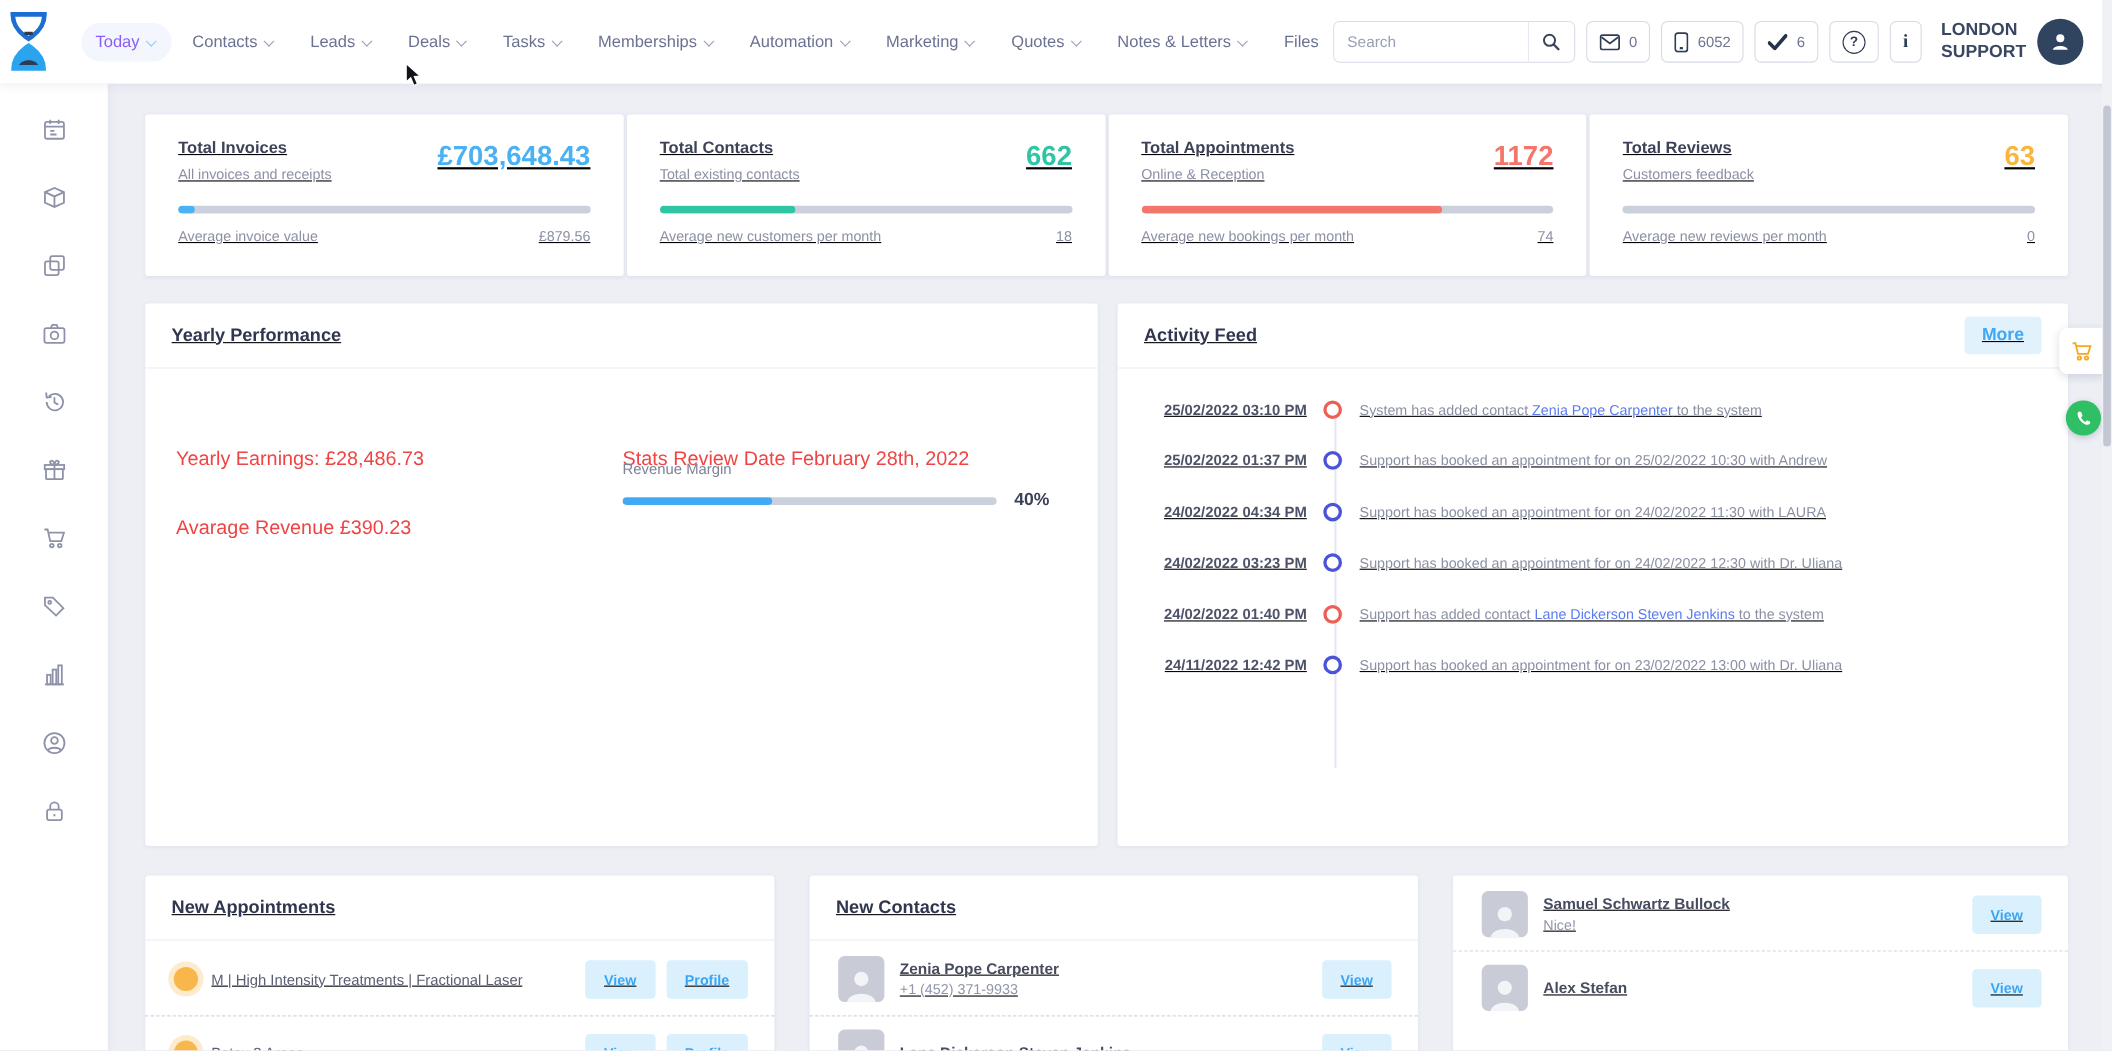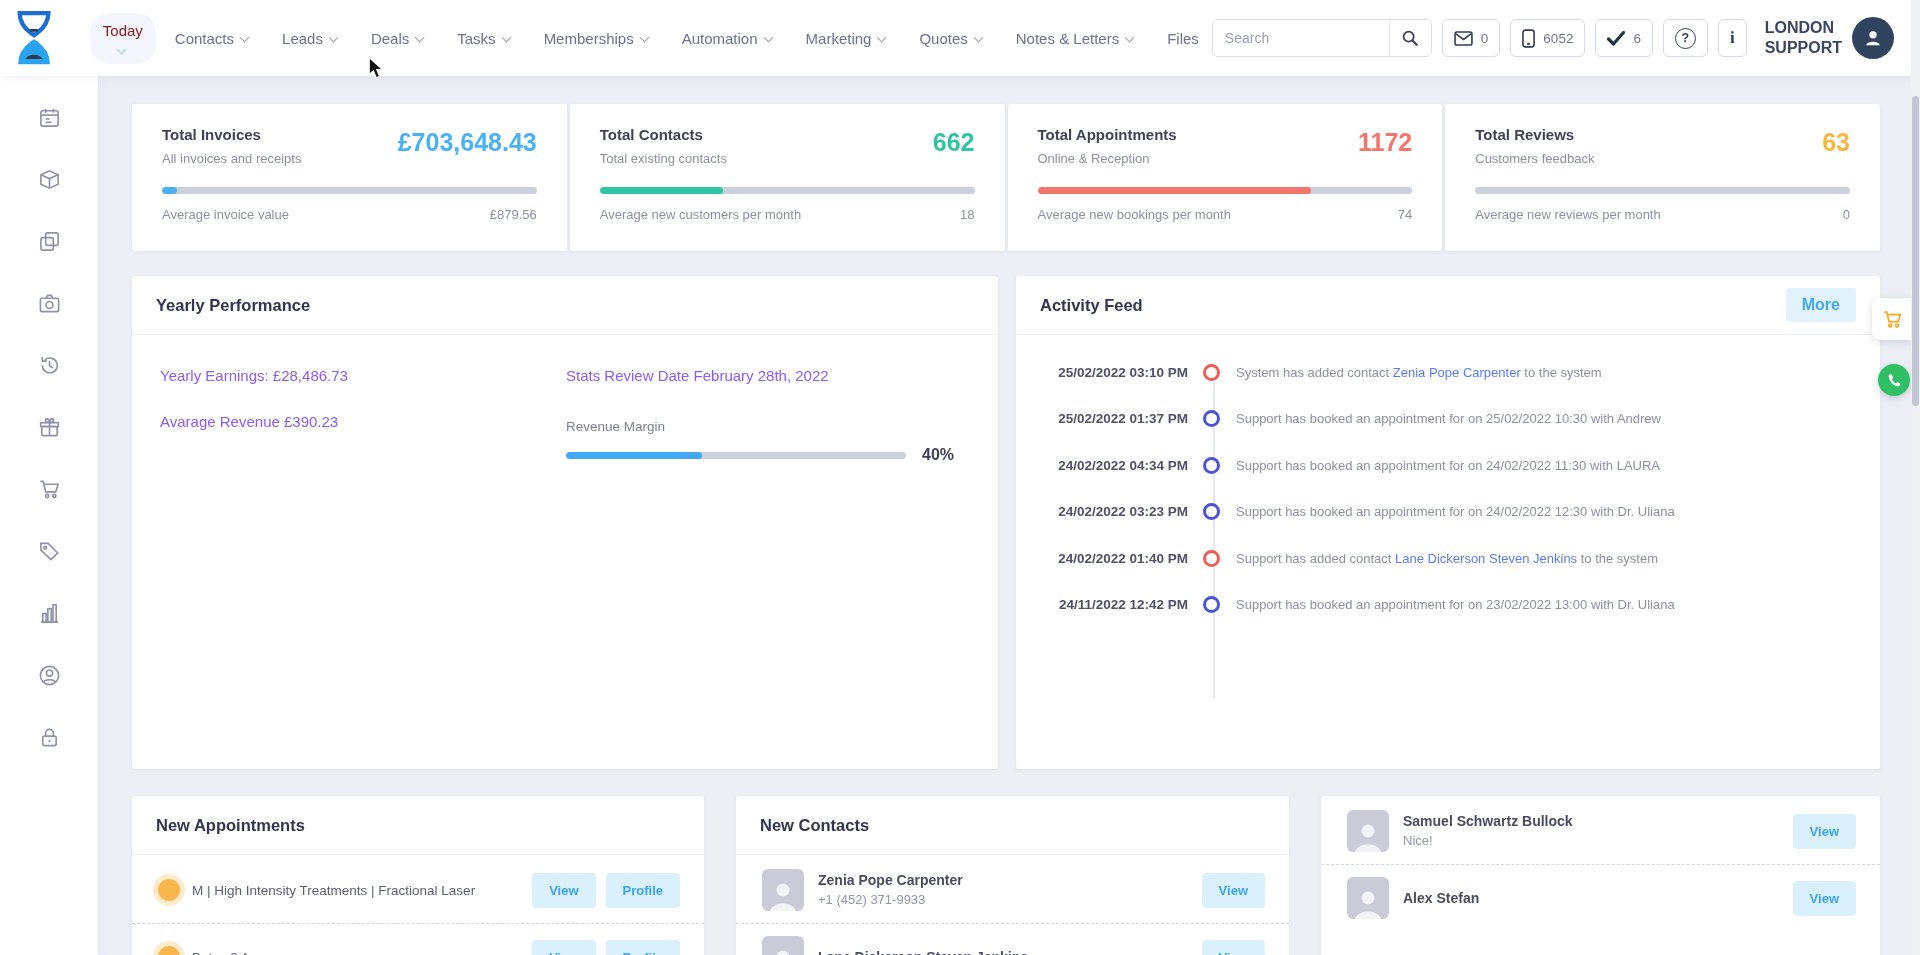--- a/index.html
+++ b/index.html
@@ -5,21 +5,21 @@
   html,body{margin:0;padding:0;background:#e9ebf2;font-family:"Liberation Sans",sans-serif;}
   .screen{position:relative;width:1920px;height:955px;background:#edeff5;overflow:hidden;}
 
   
   .navbar{position:absolute;left:0;top:0;width:1920px;height:76px;background:#ffffff;
           box-shadow:0 2px 8px rgba(64,72,110,.08);display:flex;align-items:center;z-index:30;}
   .logo-wrap{width:98px;display:flex;justify-content:center;align-items:center;}
   .menu{display:flex;align-items:center;gap:6px;margin-left:22px;}
   .menu-item{display:flex;align-items:center;gap:7px;padding:9px 13px;font-size:15px;color:#6b7190;
              cursor:pointer;white-space:nowrap;}
-  .menu-item.active{background:#f3f6fc;border-radius:20px;color:#7f1d1d;flex-direction:column;}
+  .menu-item.active{background:#f3f6fc;border-radius:20px;color:#8b5cf6;}
   .chev{width:9px;height:9px;display:inline-block;position:relative;top:-2px;}
   .chev::before{content:"";position:absolute;left:0;top:2px;width:6px;height:6px;
                 border-right:1.6px solid #9aa0b5;border-bottom:1.6px solid #9aa0b5;transform:rotate(45deg);}
   .menu-item.active .chev::before{border-color:#8fc9f5;}
   .nav-right{margin-left:auto;display:flex;align-items:center;gap:10px;padding-right:26px;}
   .search-group{display:flex;align-items:stretch;height:36px;border:1px solid #d9dde8;border-radius:6px;overflow:hidden;background:#fff;}
   .search-input{border:none;outline:none;width:152px;padding:0 12px;font-size:14px;color:#3c4156;font-family:"Liberation Sans",sans-serif;}
   .search-input::placeholder{color:#9aa0b4;}
   .search-btn{width:42px;display:flex;align-items:center;justify-content:center;background:#fff;border:none;border-left:1px solid #e6e9f1;cursor:pointer;}
   .icon-box{display:flex;align-items:center;gap:8px;height:36px;padding:0 11px;border:1px solid #d6dae6;
@@ -30,21 +30,21 @@
 
   
   .sidebar{position:absolute;left:0;top:76px;width:98px;bottom:0;background:#ffffff;
            box-shadow:2px 0 8px rgba(64,72,110,.05);display:flex;flex-direction:column;align-items:center;z-index:20;}
   .side-ic{width:48px;height:48px;margin-top:14px;display:flex;align-items:center;justify-content:center;
            color:#8d92a9;cursor:pointer;border-radius:8px;}
   .side-ic:first-child{margin-top:17px;}
   .side-ic svg{stroke:#8d92a9;}
 
   
-  .main{position:absolute;left:98px;top:76px;right:0;bottom:0;padding:28px 40px 0 34px;box-sizing:border-box;}
+  .main{position:absolute;left:98px;top:76px;right:0;bottom:0;padding:28px 40px 0 34px;box-sizing:border-box;text-decoration:underline;}
 
   
   .cards-row{display:flex;gap:3px;height:147px;}
   .stat-card{flex:1;background:#fff;border-radius:3px;box-shadow:0 1px 4px rgba(64,72,110,.07);
              padding:22px 30px;box-sizing:border-box;position:relative;}
   .card-top{display:flex;justify-content:space-between;align-items:flex-start;}
   .card-title{font-size:15px;font-weight:700;color:#3d4257;margin-bottom:8px;}
   .card-sub{font-size:13px;color:#8b90a4;}
   .card-value{font-size:25px;font-weight:700;margin-top:2px;}
   .v0{color:#4ab1f4;}.v1{color:#2dc5a4;}.v2{color:#f4756c;}.v3{color:#f9b63d;}
@@ -55,24 +55,24 @@
 
   
   .panels-row{display:flex;gap:18px;margin-top:25px;height:493px;}
   .panel{background:#fff;border-radius:3px;box-shadow:0 1px 4px rgba(64,72,110,.07);box-sizing:border-box;position:relative;}
   .panel-head{display:flex;align-items:center;justify-content:space-between;height:58px;padding:0 24px;
               border-bottom:1px solid #eceef4;}
   .panel-title{font-size:16.5px;font-weight:700;color:#313650;}
   .yearly{width:866px;}
   .afeed{flex:1;}
   .yp-body{position:relative;height:435px;}
-  .yp-text{position:absolute;font-size:15px;color:#8b5cf6;}
+  .yp-text{position:absolute;font-size:18px;color:#ef4444;margin-top:40px;}
   .yp-earnings{left:28px;top:32px;}
   .yp-date{left:434px;top:32px;}
-  .yp-revenue{left:28px;top:78px;}
+  .yp-revenue{left:28px;top:94px;}
   .yp-margin{position:absolute;left:434px;top:84px;}
   .yp-margin-label{font-size:13.5px;color:#7d8296;margin-bottom:12px;}
   .yp-bar-row{display:flex;align-items:center;gap:16px;}
   .yp-bar{width:340px;height:7px;border-radius:4px;background:#cbd0dd;overflow:hidden;}
   .yp-bar-fill{width:40%;height:100%;background:#42a9f5;border-radius:4px;}
   .yp-pct{font-size:16px;font-weight:700;color:#3c415a;}
 
   .more-btn{background:#e2f2fd;color:#41a8f2;font-size:16px;font-weight:700;border:none;border-radius:4px;
             padding:8px 16px;cursor:pointer;font-family:"Liberation Sans",sans-serif;}
   .feed-body{position:relative;padding-top:14px;}

